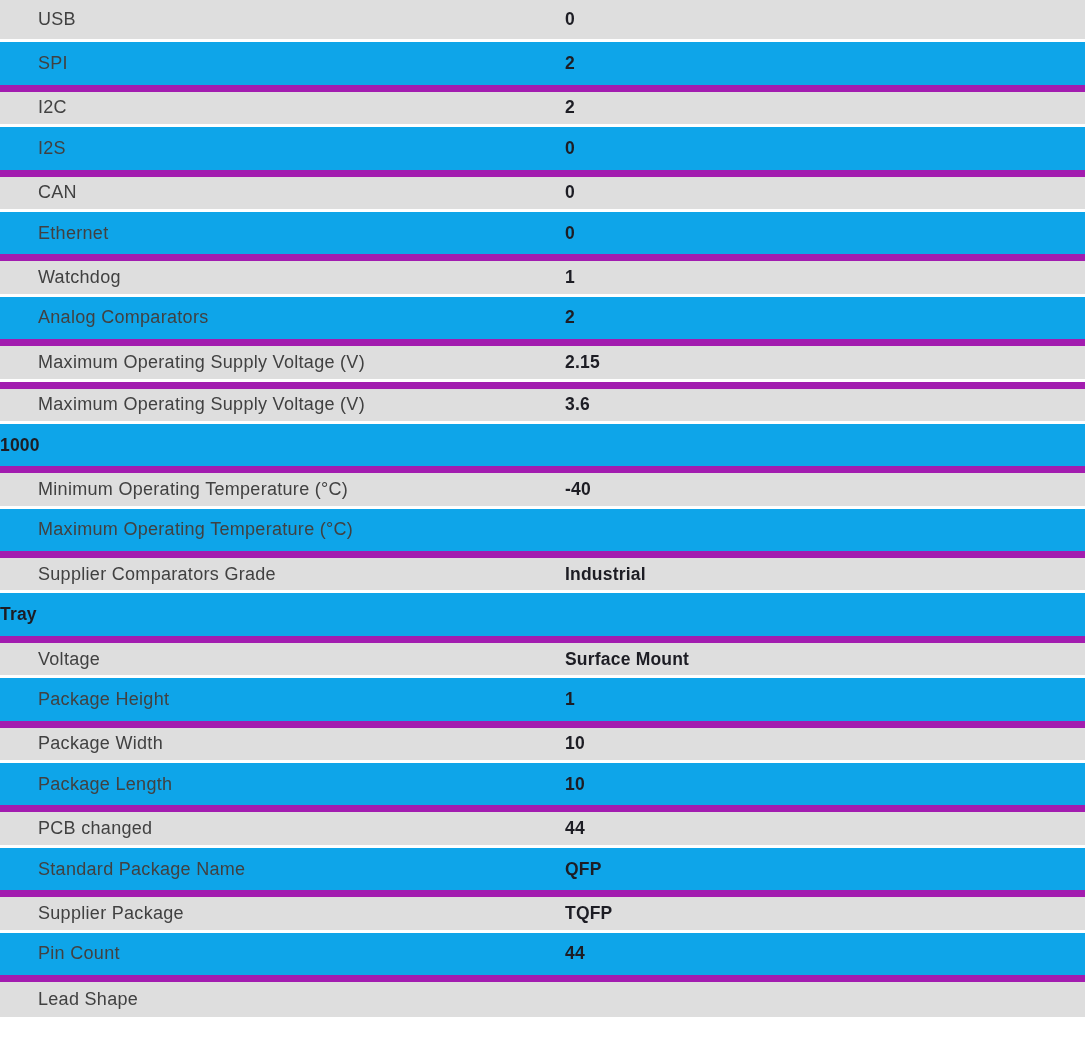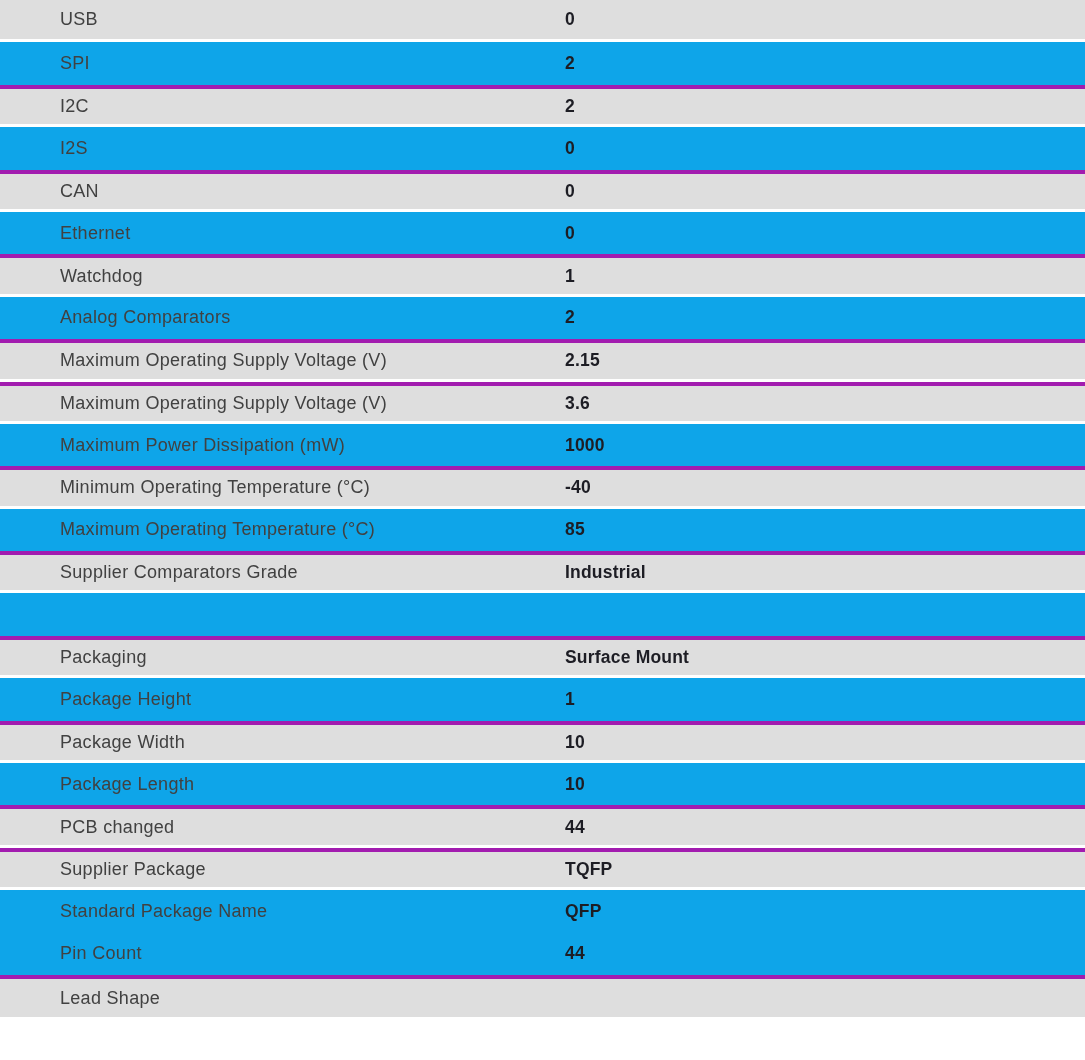--- a/index.html
+++ b/index.html
@@ -17,33 +17,33 @@
   }
   .spec-row {
     height: 42.4px;
     display: flex;
     align-items: center;
     box-sizing: border-box;
     background: #0ea5e9;
   }
   .spec-row.alt {
     background: #dedede;
-    border-top: 4px solid #a21caf;
+    border-top: 7px solid #a21caf;
     border-bottom: 3px solid #ffffff;
   }
   .spec-row.alt:first-child {
     border-top: none;
   }
   .spec-row.alt:last-child {
     border-bottom: none;
   }
   .spec-label {
     flex: 0 0 565px;
     box-sizing: border-box;
-    padding-left: 60px;
+    padding-left: 38px;
     font-size: 18px;
     font-weight: 400;
     letter-spacing: 0.3px;
     color: #414141;
     white-space: nowrap;
     overflow: hidden;
   }
   .spec-value {
     flex: 1 1 auto;
     font-size: 17.5px;
@@ -103,44 +103,43 @@
     <div class="spec-value">2.15</div>
   </div>
 
 
   <div class="spec-row alt">
     <div class="spec-label">Maximum Operating Supply Voltage (V)</div>
     <div class="spec-value">3.6</div>
   </div>
 
   <div class="spec-row">
-    <div class="spec-label">Maximum Power Dissipation (mW)</div>
     <div class="spec-value">1000</div>
   </div>
 
   <div class="spec-row alt">
     <div class="spec-label">Minimum Operating Temperature (°C)</div>
     <div class="spec-value">-40</div>
   </div>
 
   <div class="spec-row">
     <div class="spec-label">Maximum Operating Temperature (°C)</div>
-    <div class="spec-value">85</div>
   </div>
 
   <div class="spec-row alt">
     <div class="spec-label">Supplier Comparators Grade</div>
     <div class="spec-value">Industrial</div>
   </div>
 
   <div class="spec-row">
+    <div class="spec-value">Tray</div>
   </div>
 
   <div class="spec-row alt">
-    <div class="spec-label">Packaging</div>
+    <div class="spec-label">Voltage</div>
     <div class="spec-value">Surface Mount</div>
   </div>
 
   <div class="spec-row">
     <div class="spec-label">Package Height</div>
     <div class="spec-value">1</div>
   </div>
 
   <div class="spec-row alt">
     <div class="spec-label">Package Width</div>
@@ -150,28 +149,28 @@
   <div class="spec-row">
     <div class="spec-label">Package Length</div>
     <div class="spec-value">10</div>
   </div>
 
   <div class="spec-row alt">
     <div class="spec-label">PCB changed</div>
     <div class="spec-value">44</div>
   </div>
 
+  <div class="spec-row">
+    <div class="spec-label">Standard Package Name</div>
+    <div class="spec-value">QFP</div>
+  </div>
+
   <div class="spec-row alt">
     <div class="spec-label">Supplier Package</div>
     <div class="spec-value">TQFP</div>
-  </div>
-
-  <div class="spec-row">
-    <div class="spec-label">Standard Package Name</div>
-    <div class="spec-value">QFP</div>
   </div>
 
   <div class="spec-row">
     <div class="spec-label">Pin Count</div>
     <div class="spec-value">44</div>
   </div>
 
   <div class="spec-row alt">
     <div class="spec-label">Lead Shape</div>
   </div>

